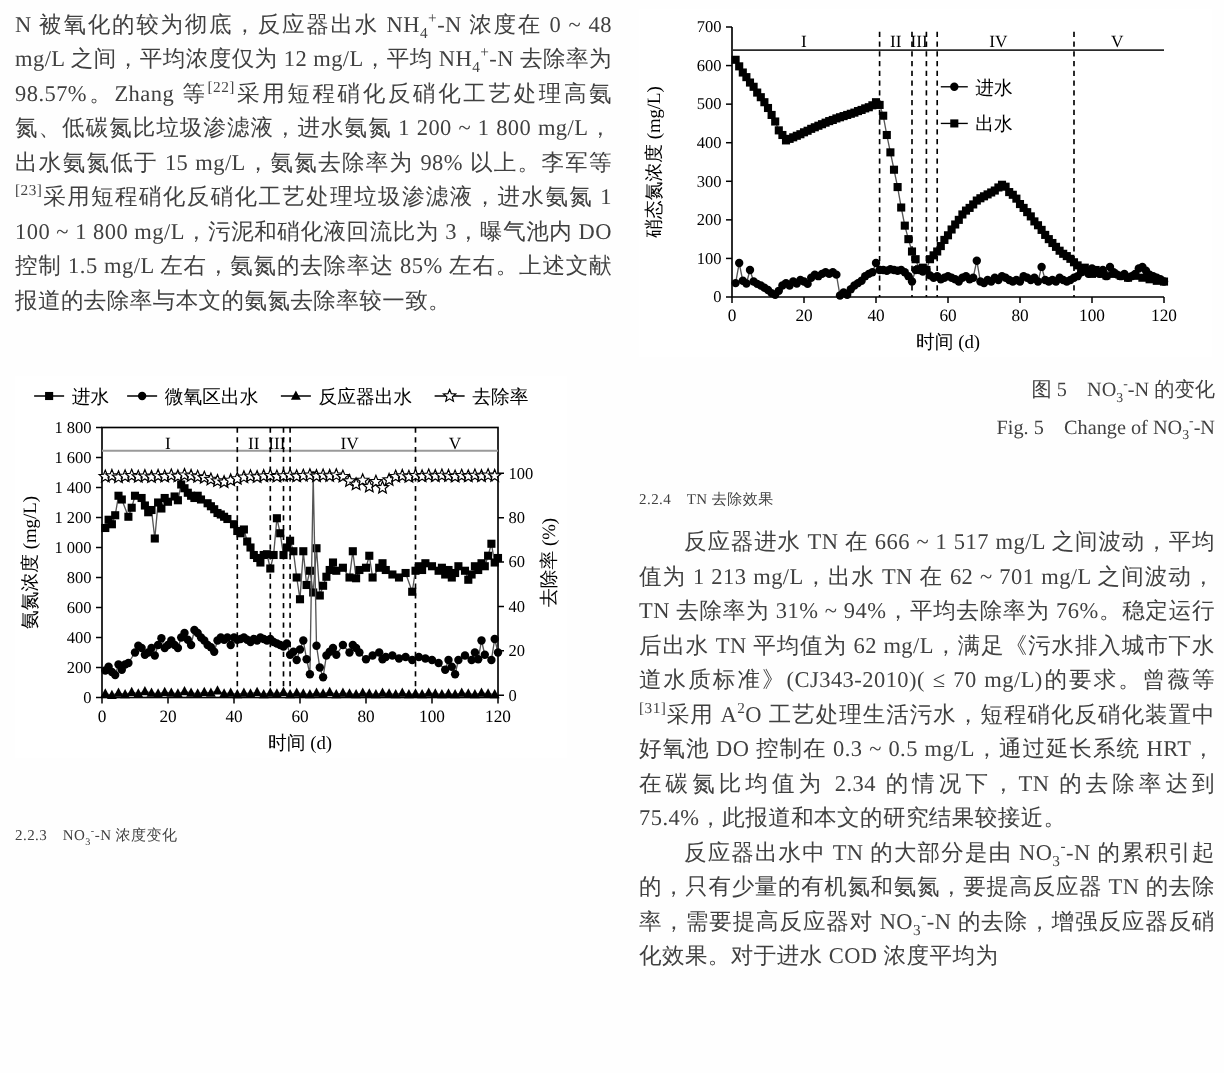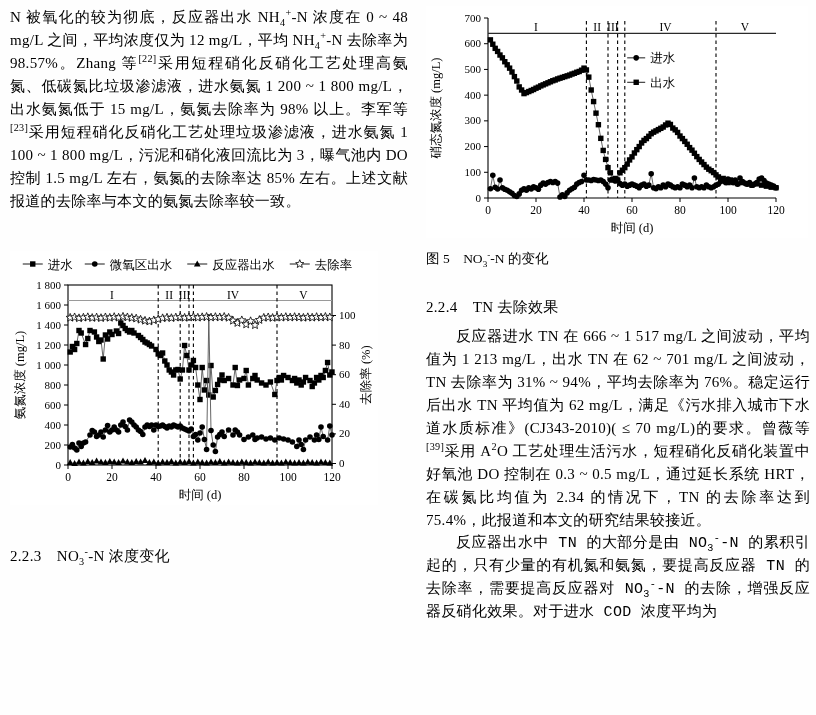--- a/index.html
+++ b/index.html
@@ -1,34 +1,34 @@
 <!DOCTYPE html>
 <html><head>
 <meta charset="utf-8">
 <style>
   html,body{margin:0;padding:0;background:#ffffff;}
   .page{position:relative;width:816px;height:715px;background:#fefefe;overflow:hidden;
-        font-family:"Liberation Serif","DejaVu Serif",serif;color:#000000;}
+        font-family:"Liberation Serif","DejaVu Serif",serif;color:#404040;}
   .col{position:absolute;top:6px;}
   .col.left{left:10px;width:398px;}
   .col.right{left:426px;width:384px;}
   .para{font-size:15px;line-height:23px;text-align:justify;margin:0;letter-spacing:0.3px;}
   .para.indent{text-indent:2em;}
   sup,sub{font-size:68%;line-height:0;}
-  .heading{font-size:15px;line-height:23px;margin:0;font-weight:normal;letter-spacing:0.3px;}
+  .heading{font-size:10px;line-height:23px;margin:0;font-weight:normal;letter-spacing:0.3px;}
   .figure{margin:0;padding:0;}
   .fig4-block{margin-top:38px;}
-  .cap{font-size:13.5px;text-align:left;margin:0;}
+  .cap{font-size:13.5px;text-align:right;margin:0;}
   .cap.zh{margin-top:8px;}
   .cap.en{margin-top:7px;}
   .h223{margin-top:36px;}
   .p223{margin-top:9px;}
   .h224{margin-top:28px;}
   .p224a{margin-top:6px;}
-  .p224b{margin-top:0px;font-family:Liberation Mono, monospace;}
+  .p224b{margin-top:0px;}
   .chart-box{display:block;}
   svg text{font-family:"Liberation Serif","DejaVu Serif",serif;}
 </style>
 </head>
 <body>
 
 <div class="page">
   <div class="col left">
     <p class="para">N 被氧化的较为彻底，反应器出水 NH<sub>4</sub><sup>+</sup>-N 浓度在 0 ~ 48 mg/L 之间，平均浓度仅为 12 mg/L，平均 NH<sub>4</sub><sup>+</sup>-N 去除率为 98.57%。Zhang 等<sup>[22]</sup>采用短程硝化反硝化工艺处理高氨氮、低碳氮比垃圾渗滤液，进水氨氮 1 200 ~ 1 800 mg/L，出水氨氮低于 15 mg/L，氨氮去除率为 98% 以上。李军等<sup>[23]</sup>采用短程硝化反硝化工艺处理垃圾渗滤液，进水氨氮 1 100 ~ 1 800 mg/L，污泥和硝化液回流比为 3，曝气池内 DO 控制 1.5 mg/L 左右，氨氮的去除率达 85% 左右。上述文献报道的去除率与本文的氨氮去除率较一致。</p>
 
@@ -738,19 +738,20 @@
               <circle cx="350" cy="181.71428571428572" r="2.8" fill="#000"></circle>
             </g>
             <line x1="201.2" y1="51.85714285714286" x2="219.2" y2="51.85714285714286" stroke="#000" stroke-width="0.9"></line>
             <circle cx="210.2" cy="51.85714285714286" r="2.8" fill="#000"></circle>
             <text x="224.2" y="56.35714285714286" font-size="12.5">进水</text>
             <line x1="201.2" y1="76.28571428571428" x2="219.2" y2="76.28571428571428" stroke="#000" stroke-width="0.9"></line>
             <rect x="207.5" y="73.58571428571427" width="5.4" height="5.4" fill="#000"></rect>
             <text x="224.2" y="80.78571428571428" font-size="12.5">出水</text>
           </svg></div>
       <div class="cap zh">图 5　NO<sub>3</sub><sup>-</sup>-N 的变化</div>
+      <div class="cap en">Fig. 5　Change of NO<sub>3</sub><sup>-</sup>-N</div>
     </div>
 
     <h3 class="heading h224">2.2.4　TN 去除效果</h3>
-    <p class="para indent p224a">反应器进水 TN 在 666 ~ 1 517 mg/L 之间波动，平均值为 1 213 mg/L，出水 TN 在 62 ~ 701 mg/L 之间波动，TN 去除率为 31% ~ 94%，平均去除率为 76%。稳定运行后出水 TN 平均值为 62 mg/L，满足《污水排入城市下水道水质标准》(CJ343-2010)( ≤ 70 mg/L)的要求。曾薇等<sup>[39]</sup>采用 A<sup>2</sup>O 工艺处理生活污水，短程硝化反硝化装置中好氧池 DO 控制在 0.3 ~ 0.5 mg/L，通过延长系统 HRT，在碳氮比均值为 2.34 的情况下，TN 的去除率达到 75.4%，此报道和本文的研究结果较接近。</p>
+    <p class="para indent p224a">反应器进水 TN 在 666 ~ 1 517 mg/L 之间波动，平均值为 1 213 mg/L，出水 TN 在 62 ~ 701 mg/L 之间波动，TN 去除率为 31% ~ 94%，平均去除率为 76%。稳定运行后出水 TN 平均值为 62 mg/L，满足《污水排入城市下水道水质标准》(CJ343-2010)( ≤ 70 mg/L)的要求。曾薇等<sup>[31]</sup>采用 A<sup>2</sup>O 工艺处理生活污水，短程硝化反硝化装置中好氧池 DO 控制在 0.3 ~ 0.5 mg/L，通过延长系统 HRT，在碳氮比均值为 2.34 的情况下，TN 的去除率达到 75.4%，此报道和本文的研究结果较接近。</p>
     <p class="para indent p224b">反应器出水中 TN 的大部分是由 NO<sub>3</sub><sup>-</sup>-N 的累积引起的，只有少量的有机氮和氨氮，要提高反应器 TN 的去除率，需要提高反应器对 NO<sub>3</sub><sup>-</sup>-N 的去除，增强反应器反硝化效果。对于进水 COD 浓度平均为</p>
   </div>
 </div>
 
 </body></html>

